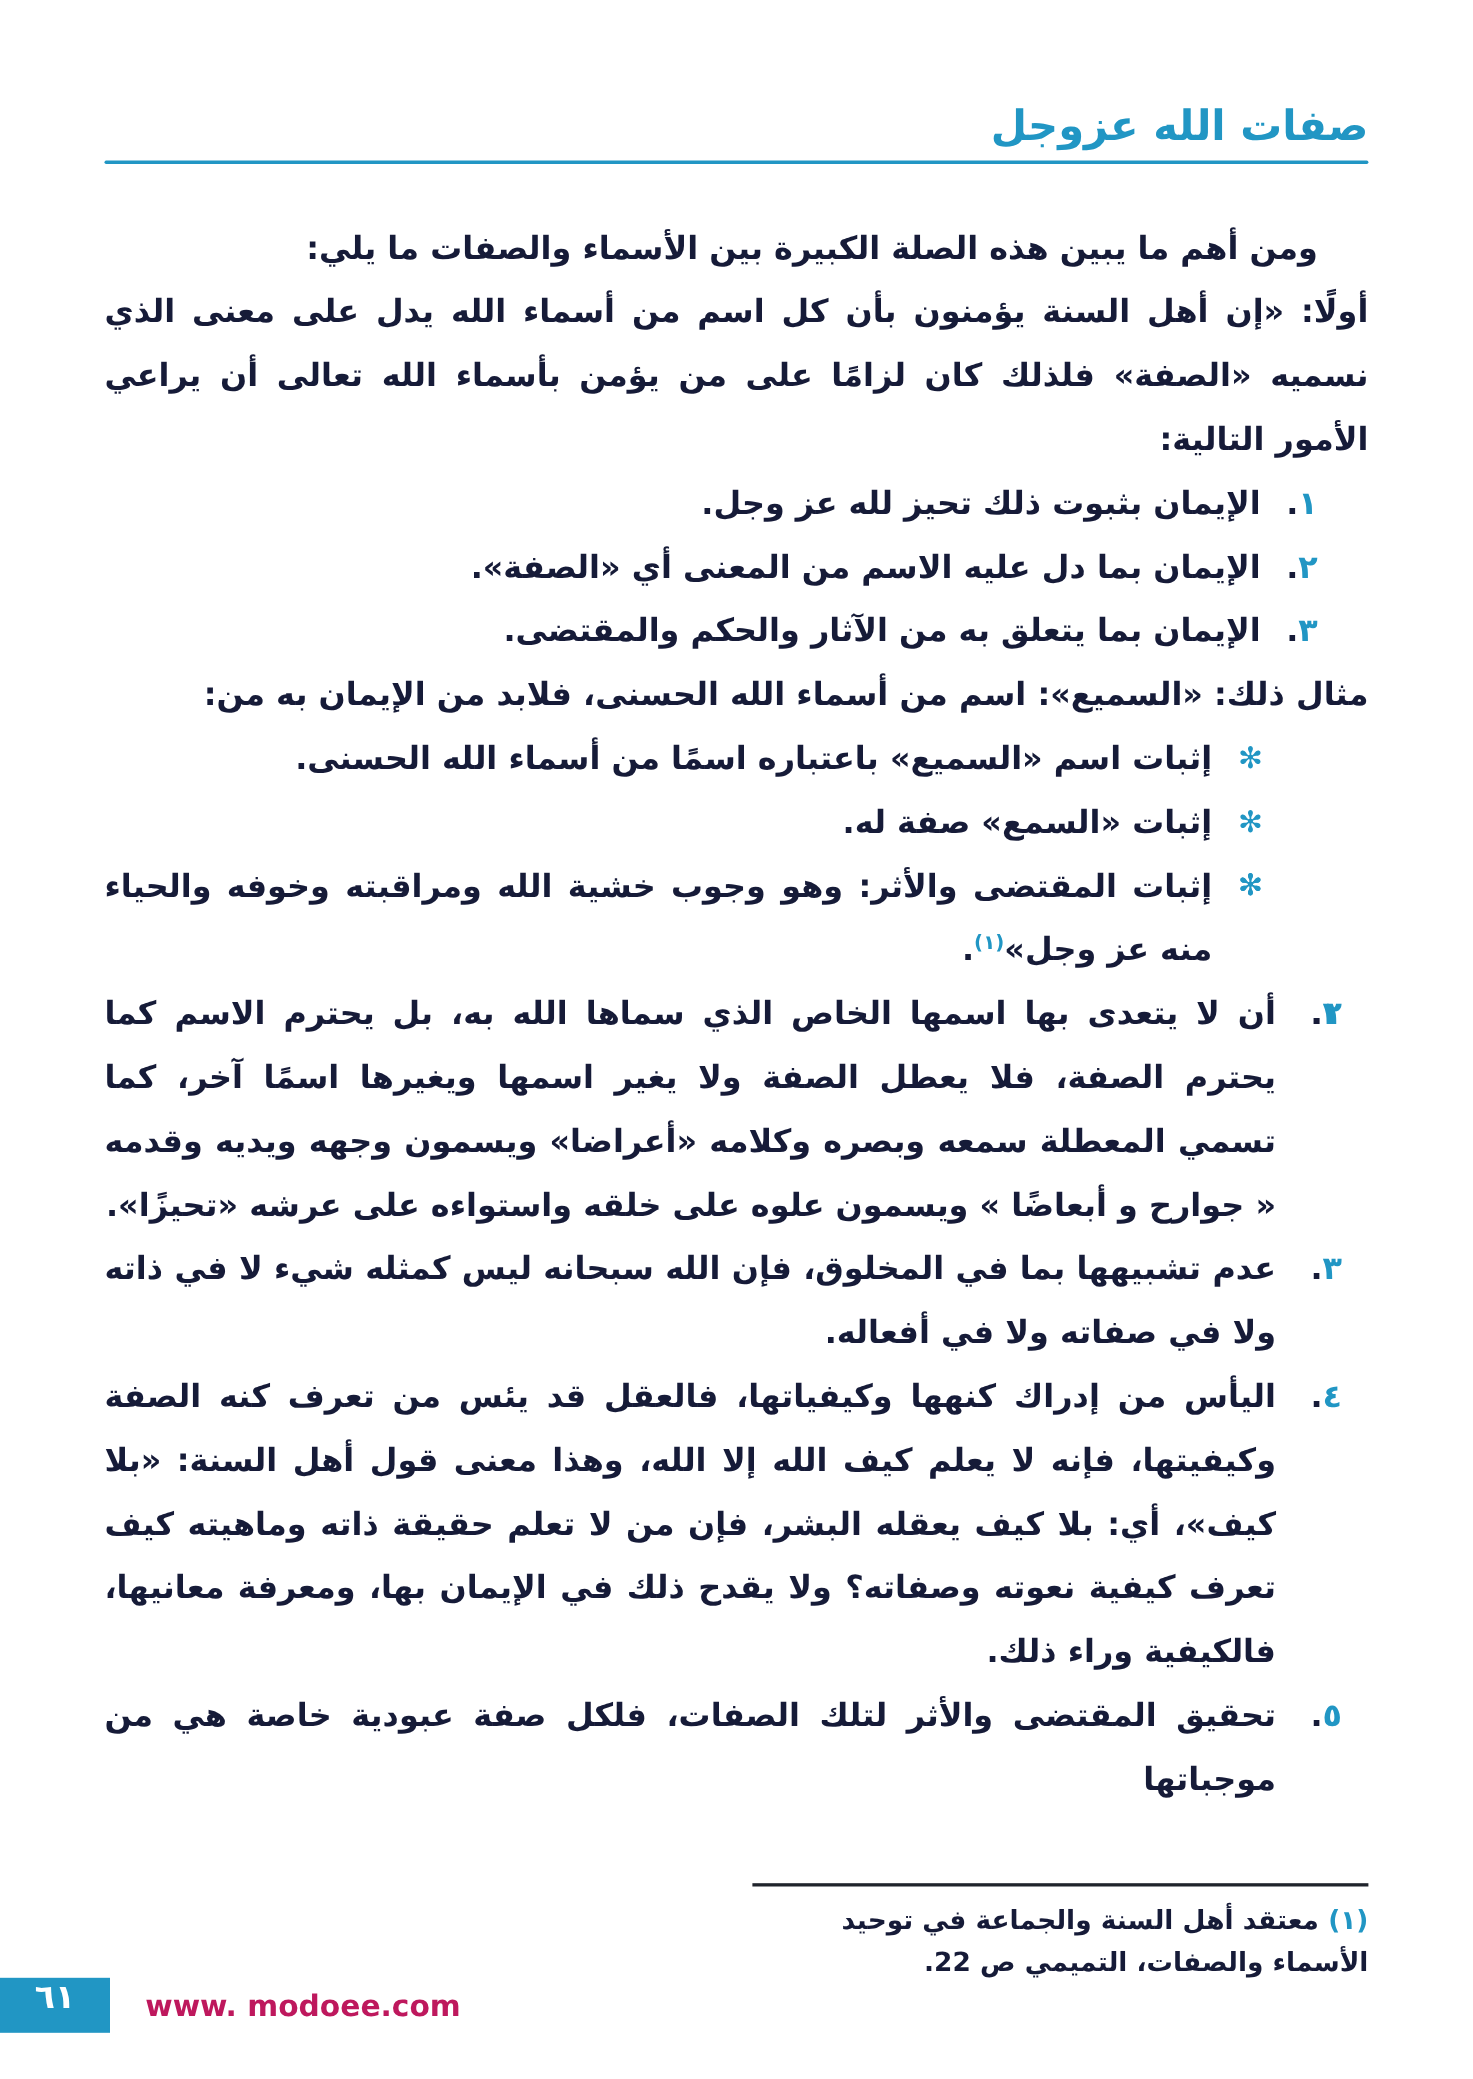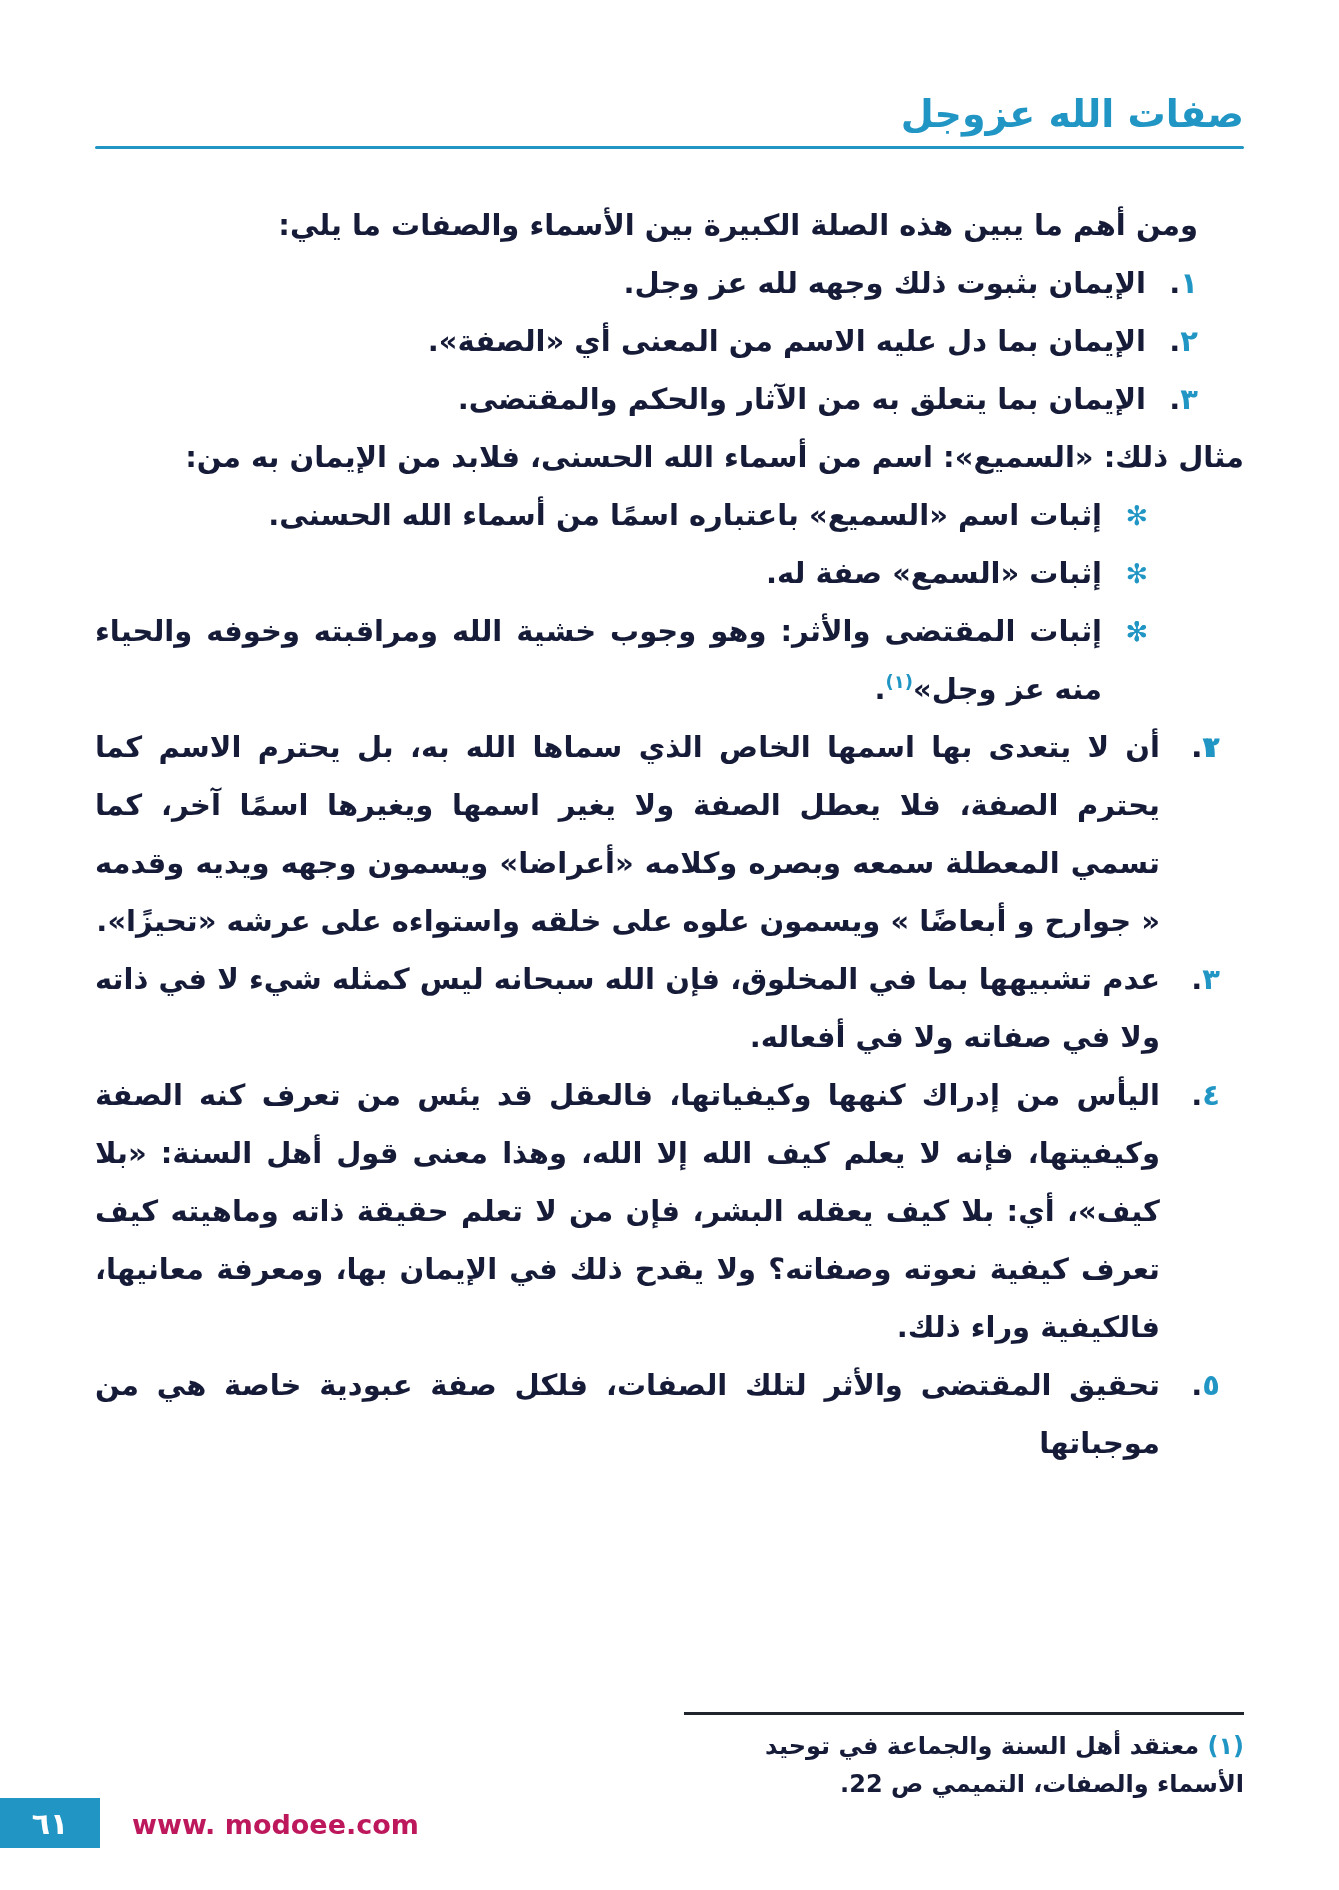--- a/index.html
+++ b/index.html
@@ -87,21 +87,21 @@
   
   .page-badge {
     position: absolute;
     left: 0;
     bottom: 42px;
     width: 100px;
     height: 50px;
     background: #2196c4;
     color: #ffffff;
     display: flex;
-    align-items: center;
+    align-items: flex-start;
     justify-content: center;
     font-size: 30px;
     font-weight: 700;
   }
   .site-link {
     position: absolute;
     left: 132px;
     bottom: 50px;
     color: #be185d;
     font-size: 27px;
@@ -117,24 +117,25 @@
 
   <div class="header">
     <span class="header-title">صفات الله عزوجل</span>
     <div class="header-rule"></div>
   </div>
 
   <div class="content">
 
     <p class="p indent">ومن أهم ما يبين هذه الصلة الكبيرة بين الأسماء والصفات ما يلي:</p>
 
+    <p class="p"><span class="lead">أولًا:</span> <span>«إن أهل السنة يؤمنون بأن كل اسم من أسماء الله يدل على معنى الذي نسميه «الصفة» فلذلك كان لزامًا على من يؤمن بأسماء الله تعالى أن يراعي الأمور التالية:</span></p>
 
     <div class="p l1-item">
       <span class="num-abs"><span class="num">١</span><span class="num-dot">.</span></span>
-      <span>الإيمان بثبوت ذلك وجهه لله عز وجل.</span>
+      <span>الإيمان بثبوت ذلك تحيز لله عز وجل.</span>
     </div>
     <div class="p l1-item">
       <span class="num-abs"><span class="num">٢</span><span class="num-dot">.</span></span>
       <span>الإيمان بما دل عليه الاسم من المعنى أي «الصفة».</span>
     </div>
     <div class="p l1-item">
       <span class="num-abs"><span class="num">٣</span><span class="num-dot">.</span></span>
       <span>الإيمان بما يتعلق به من الآثار والحكم والمقتضى.</span>
     </div>
 

